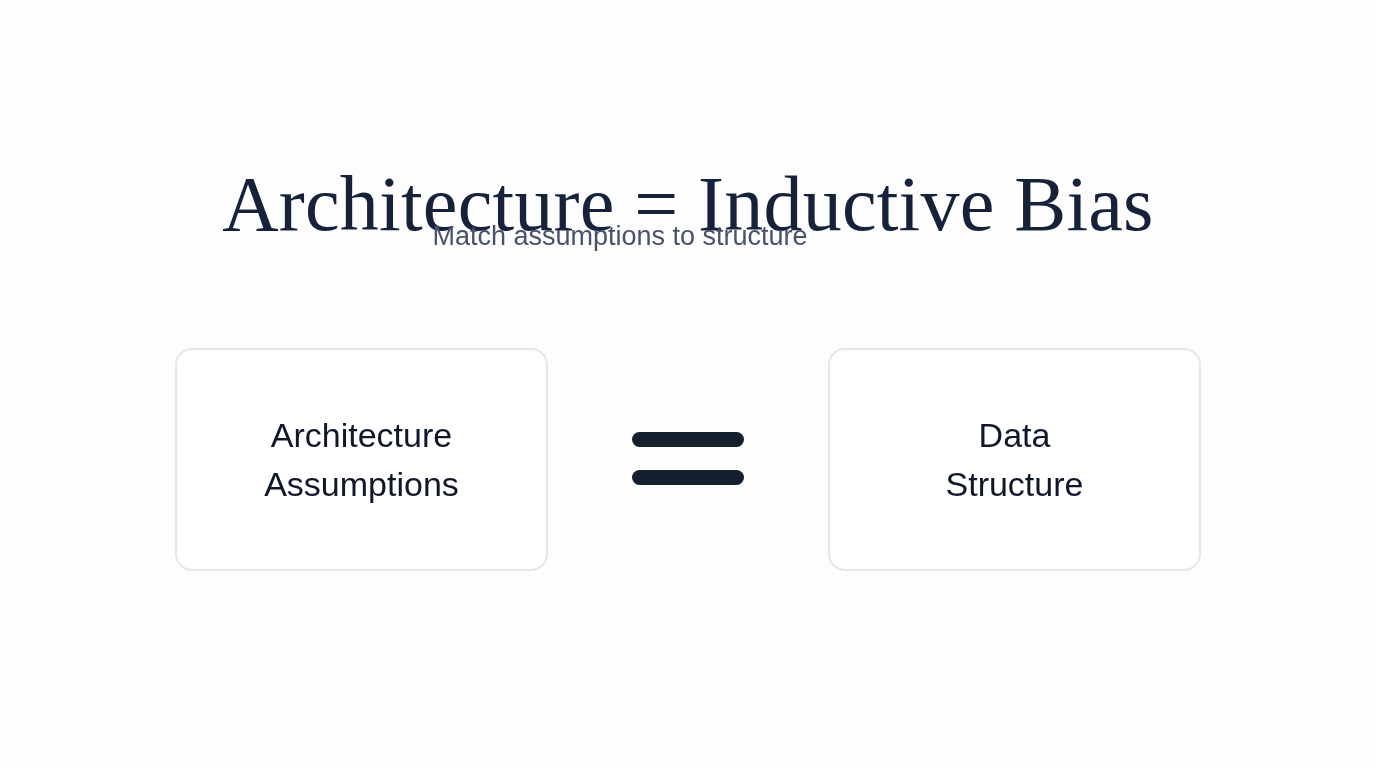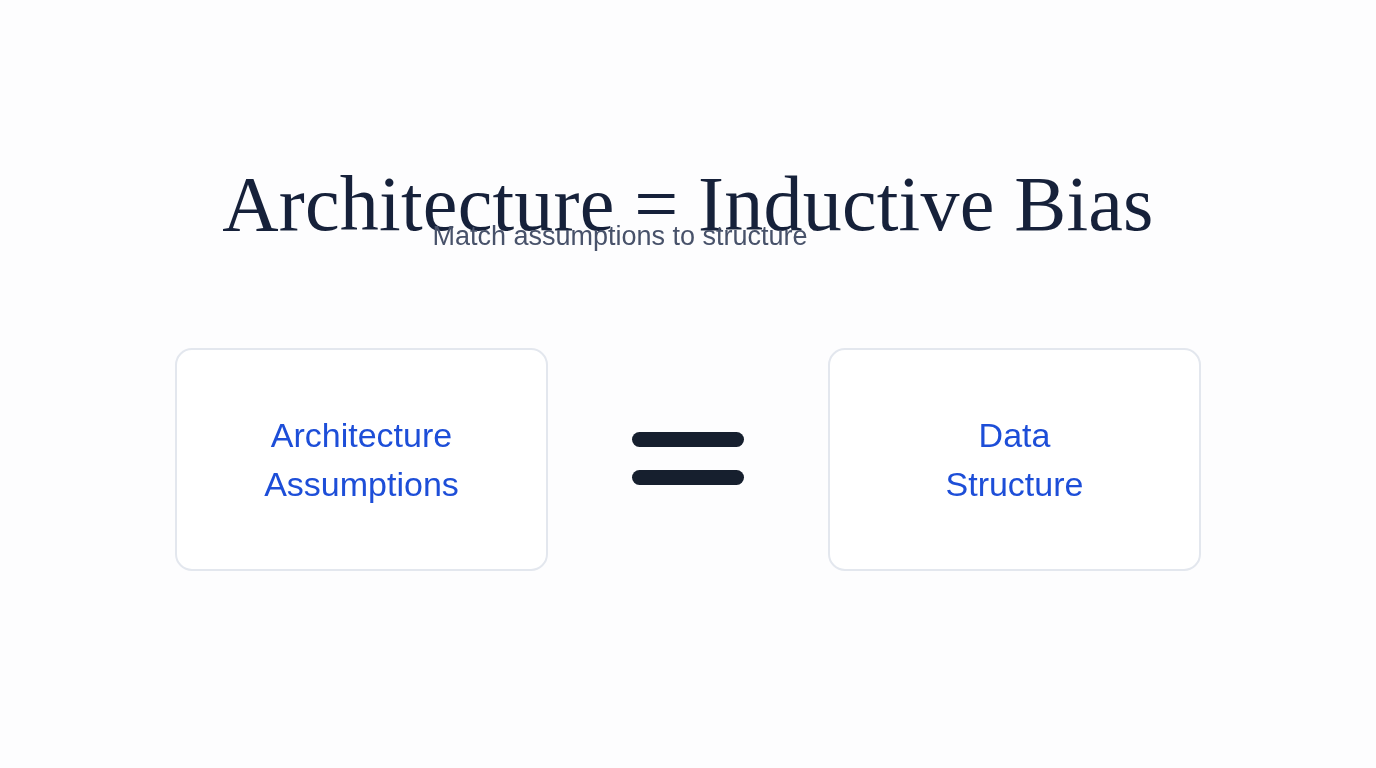--- a/index.html
+++ b/index.html
@@ -78,21 +78,21 @@
   }
 
   .concept-box.left  { left: 0px; }
   .concept-box.right { left: 653px; justify-content: center; }
 
   .concept-label {
     font-family: "Liberation Sans", sans-serif;
     font-size: 34px;
     line-height: 49px;
     font-weight: 400;
-    color: #1d4ed8;
+    color: #0f172a;
     text-align: center;
     white-space: pre-line;
   }
 
   
   .equals {
     position: absolute;
     left: 457px;
     top: 84px;
     width: 112px;

